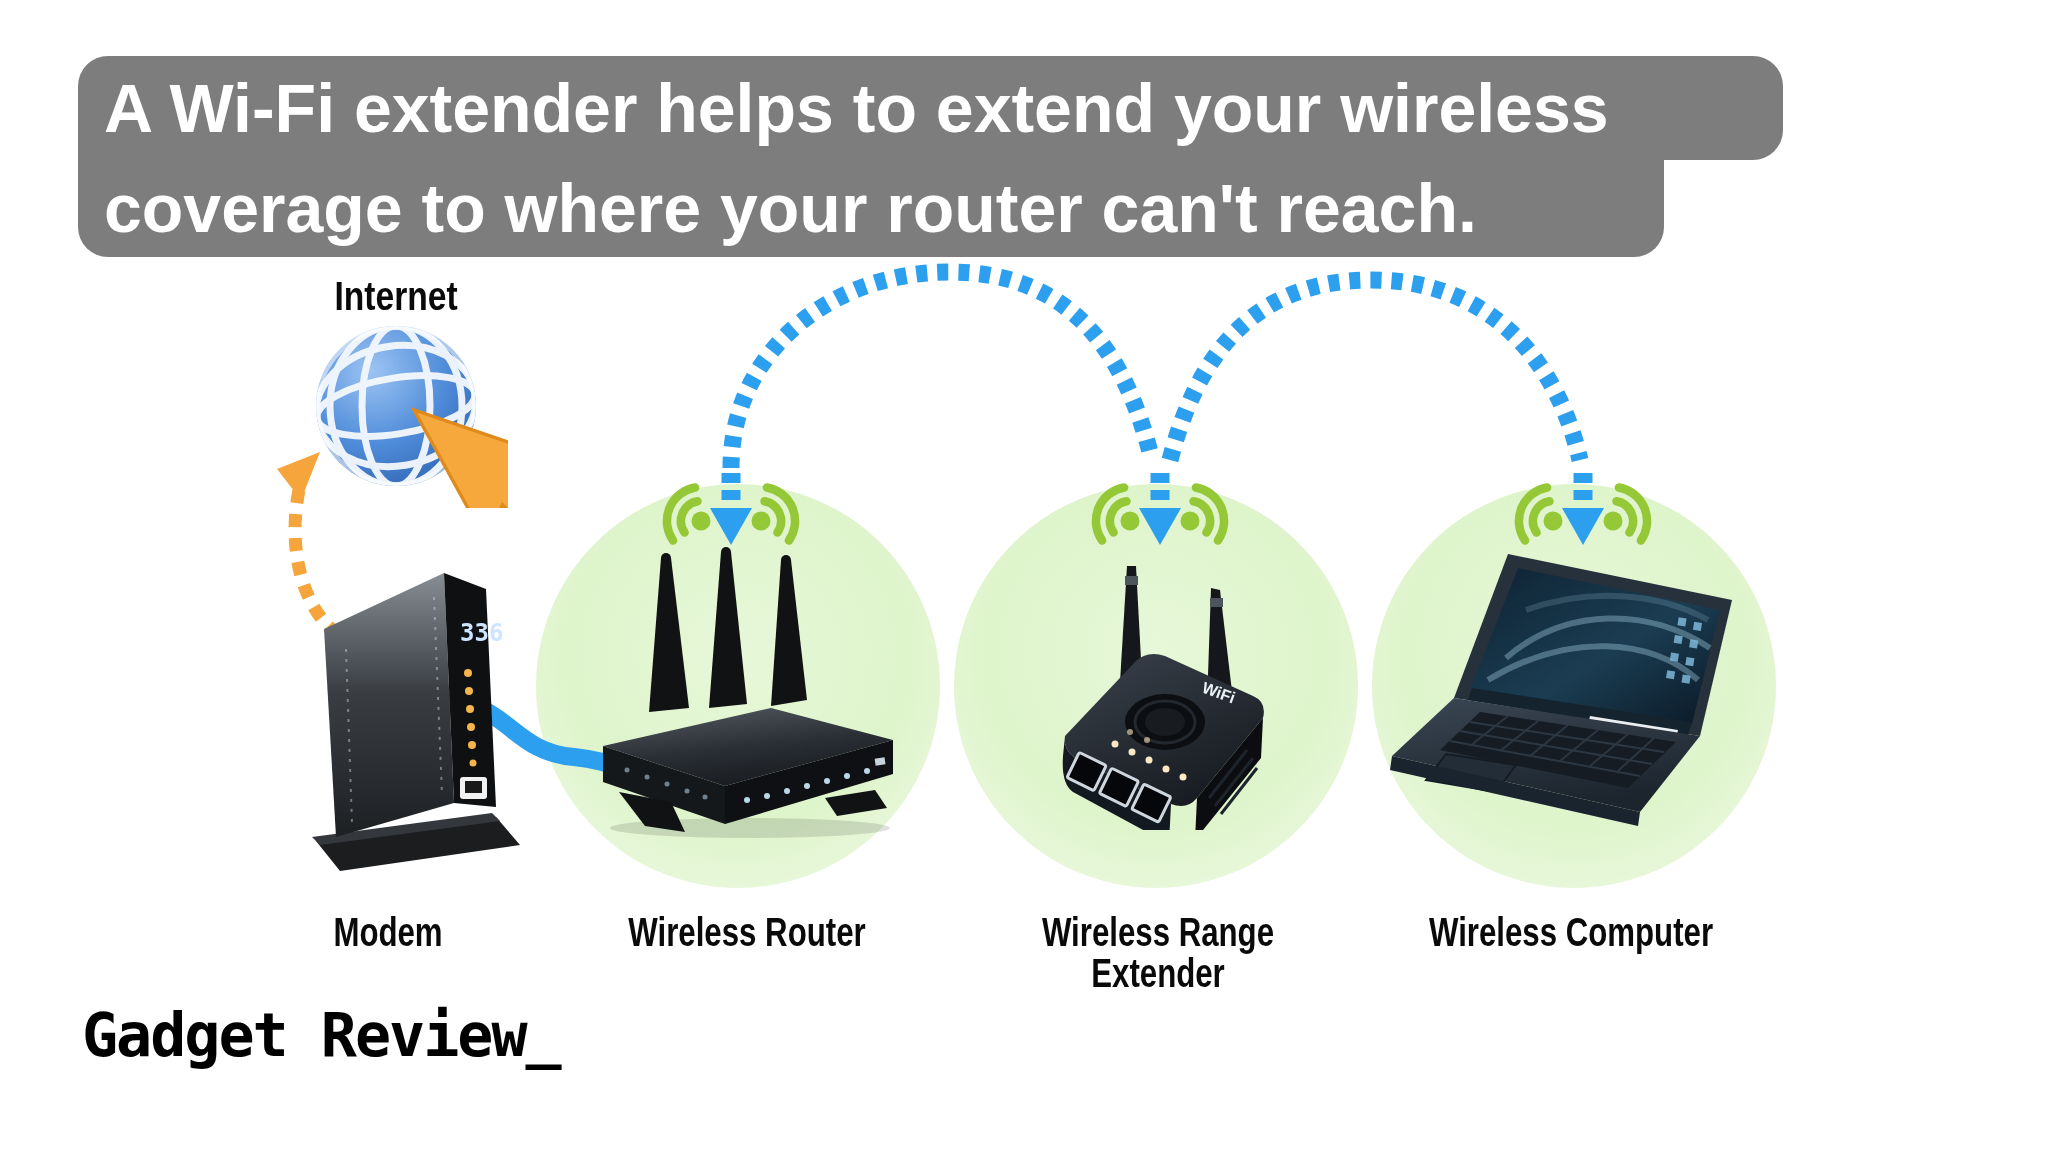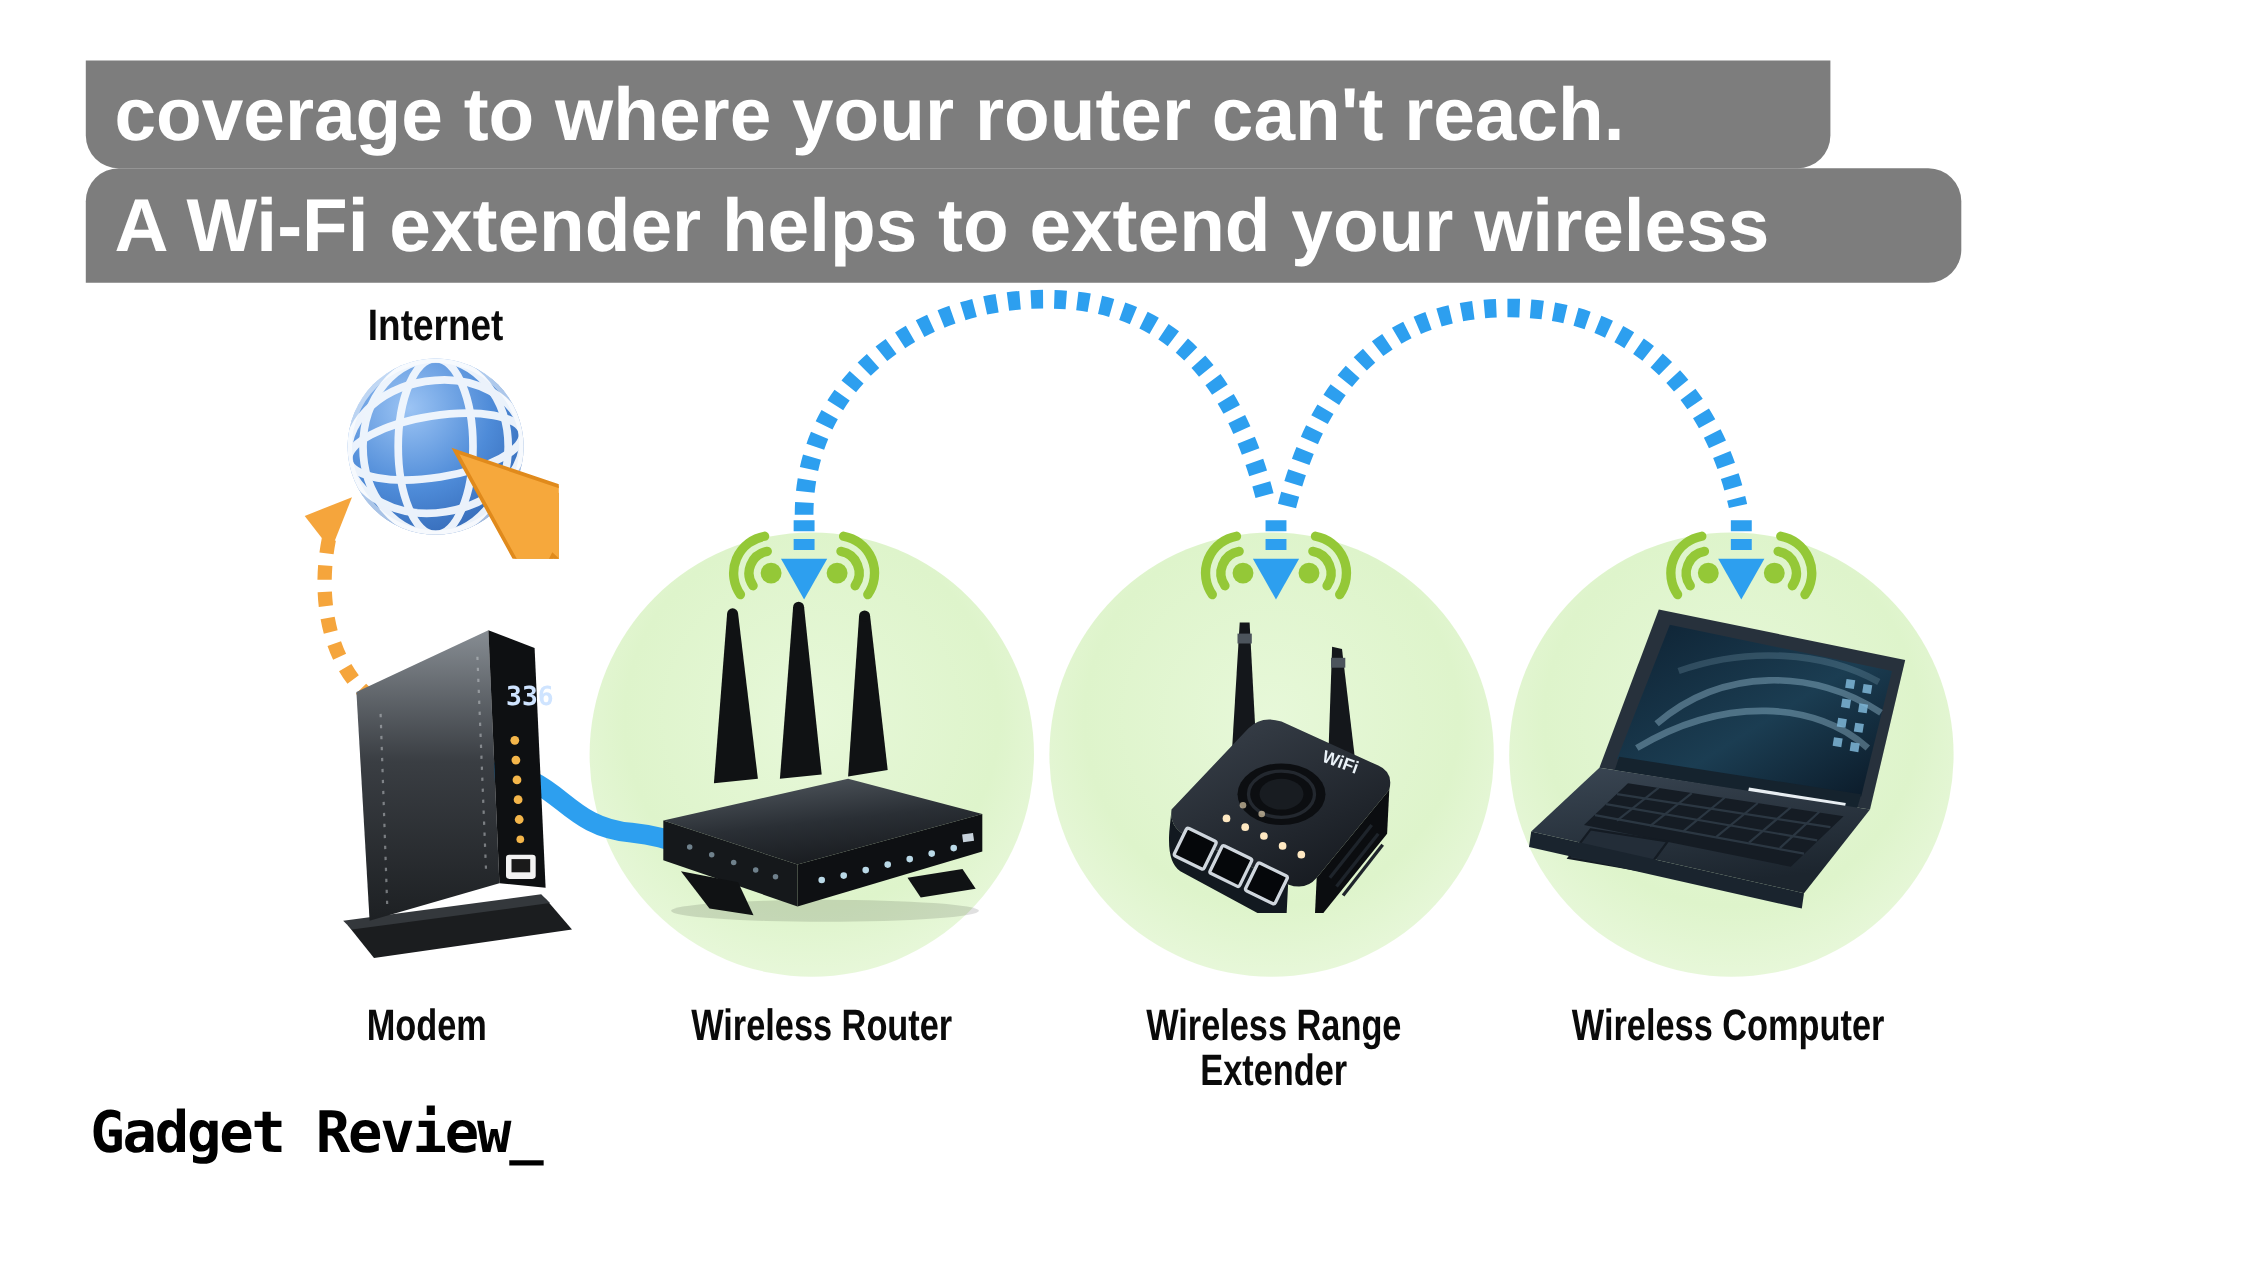--- a/index.html
+++ b/index.html
@@ -34,36 +34,36 @@
   
   .device-label{position:absolute;top:912px;text-align:center;font-size:40px;line-height:1.02;
                 font-weight:bold;color:#0a0a0a;transform:scaleX(.78);z-index:6;}
   .label-modem{left:188px;width:400px;}
   .label-router{left:547px;width:400px;}
   .label-extender{left:993px;width:330px;}
   .label-computer{left:1371px;width:400px;}
 
   
   .brand{position:absolute;left:82px;top:1000px;font-family:"DejaVu Sans Mono", monospace;
-         font-weight:bold;font-size:52px;color:#000;letter-spacing:-2px;z-index:6;}
+         font-weight:bold;font-size:60px;color:#000;letter-spacing:-2px;z-index:6;}
 
   .dashed-arc{stroke:#2d9fef;stroke-width:17;fill:none;stroke-dasharray:11 10;}
   .dash-stub{stroke:#2d9fef;stroke-width:19;fill:none;stroke-dasharray:10 7;}
   .wifi-arc{stroke:#94c837;stroke-width:8.5;fill:none;stroke-linecap:round;}
   .orange-dash{stroke:#f5a53c;stroke-width:13;fill:none;stroke-dasharray:13 11;}
   .cable{stroke:#2d9fef;stroke-width:18;fill:none;stroke-linecap:round;}
 </style>
 </head>
 <body>
 
 <div class="stage">
 
   <div class="banner">
+    <div class="banner-row banner-row1">A Wi-Fi extender helps to extend your wireless</div>
     <div class="banner-row banner-row2">coverage to where your router can't reach.</div>
-    <div class="banner-row banner-row1">A Wi-Fi extender helps to extend your wireless</div>
   </div>
 
   <div class="internet-label">Internet</div>
 
   <div class="zone zone-router"></div>
   <div class="zone zone-extender"></div>
   <div class="zone zone-computer"></div>
 
   <svg class="layer layer-low" width="2048" height="1152" viewBox="0 0 2048 1152">
     <path class="orange-dash" d="M 382 652 C 312 645 284 566 299 490"></path>

